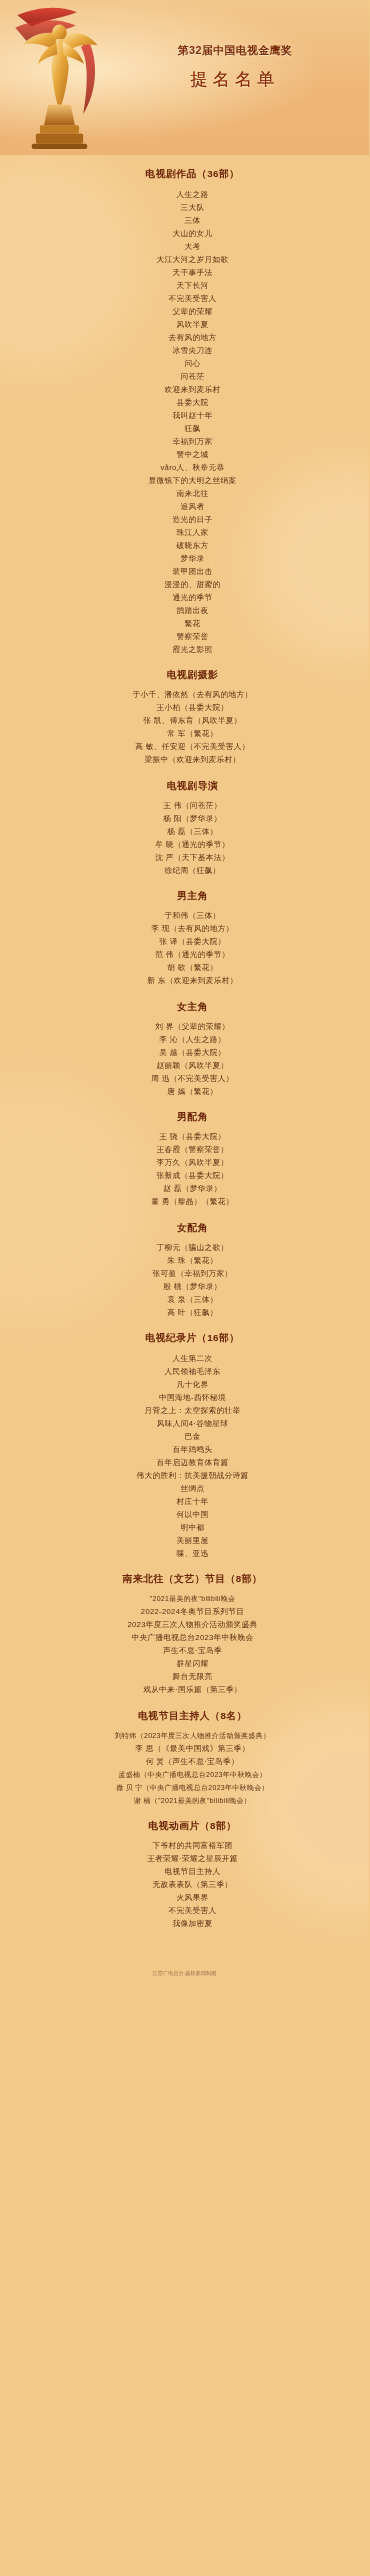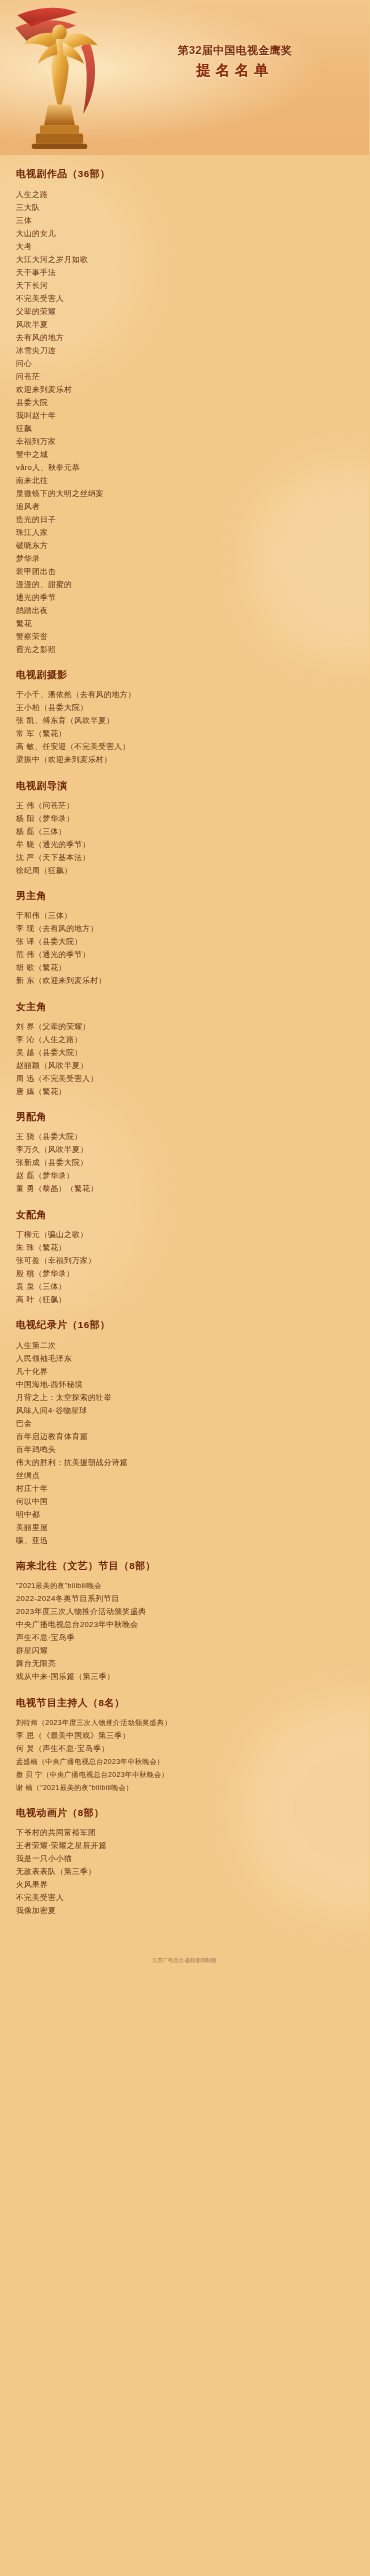--- a/index.html
+++ b/index.html
@@ -39,30 +39,30 @@
   }
   .title-wrap{
     position:absolute;left:106px;top:44px;width:258px;text-align:center;
   }
   .title-main{
     font-size:10.8px;font-weight:bold;color:#7a2d0c;letter-spacing:0.5px;
     text-shadow:0 0.5px 0 rgba(255,235,200,.8);
     white-space:nowrap;
   }
   .title-sub{
-    margin-top:4px;
-    font-size:14px;font-weight:bold;letter-spacing:5.2px;
+    margin-top:10px;
+    font-size:17px;font-weight:normal;letter-spacing:5.2px;
     color:#8a2a06;
     text-shadow:0 1px 1.5px rgba(255,238,205,.9), 0 0 0.5px #8a2a06;
     white-space:nowrap;
   }
 
   
   .content{position:relative;padding:13.4px 0 20.6px;}
-  .section{margin:0 0 13.4px;padding-left:16px;}
+  .section{margin:0 0 13.4px;text-align:center;padding-left:16px;}
   .sec-title{
     font-size:9.8px;font-weight:bold;color:#6b2407;margin:0 0 6.2px;
     letter-spacing:0.5px;
   }
   .item{
     font-size:7.7px;line-height:13px;color:#5e2b0e;
     letter-spacing:0.3px;white-space:nowrap;
   }
   .footer{
     text-align:center;font-size:5.2px;color:#8a6140;padding:5.2px 0 7.2px;opacity:.85;
@@ -140,22 +140,22 @@
         <div class="item">冰雪尖刀连</div>
         <div class="item">问心</div>
         <div class="item">问苍茫</div>
         <div class="item">欢迎来到麦乐村</div>
         <div class="item">县委大院</div>
         <div class="item">我叫赵十年</div>
         <div class="item">狂飙</div>
         <div class="item">幸福到万家</div>
         <div class="item">警中之城</div>
         <div class="item">våro人、秋拳元恭</div>
+        <div class="item">显微镜下的大明之丝绢案</div>
         <div class="item">南来北往</div>
-        <div class="item">显微镜下的大明之丝绢案</div>
         <div class="item">追风者</div>
         <div class="item">造光的日子</div>
         <div class="item">珠江人家</div>
         <div class="item">破晓东方</div>
         <div class="item">梦华录</div>
         <div class="item">装甲团出击</div>
         <div class="item">漫漫的、甜蜜的</div>
         <div class="item">通光的季节</div>
         <div class="item">鹊踏出夜</div>
         <div class="item">繁花</div>
@@ -194,20 +194,21 @@
         <div class="item">刘 界（父辈的荣耀）</div>
         <div class="item">李 沁（人生之路）</div>
         <div class="item">吴 越（县委大院）</div>
         <div class="item">赵丽颖（风吹半夏）</div>
         <div class="item">周 迅（不完美受害人）</div>
         <div class="item">唐 嫣（繁花）</div>
       </div>
       <div class="section">
         <div class="sec-title">男配角</div>
         <div class="item">王 骁（县委大院）</div>
+        <div class="item">王春霞（警察荣誉）</div>
         <div class="item">李万久（风吹半夏）</div>
         <div class="item">张新成（县委大院）</div>
         <div class="item">赵 磊（梦华录）</div>
         <div class="item">董 勇（黎晶）（繁花）</div>
       </div>
       <div class="section">
         <div class="sec-title">女配角</div>
         <div class="item">丁柳元（骗山之歌）</div>
         <div class="item">朱 珠（繁花）</div>
         <div class="item">张可盈（幸福到万家）</div>
@@ -217,22 +218,22 @@
       </div>
       <div class="section">
         <div class="sec-title">电视纪录片（16部）</div>
         <div class="item">人生第二次</div>
         <div class="item">人民领袖毛泽东</div>
         <div class="item">凡十化界</div>
         <div class="item">中国海地-西怀秘境</div>
         <div class="item">月背之上：太空探索的壮举</div>
         <div class="item">风味人间4·谷物星球</div>
         <div class="item">巴金</div>
+        <div class="item">百年鸡鸣头</div>
         <div class="item">百年启迈教育体育篇</div>
-        <div class="item">百年鸡鸣头</div>
         <div class="item">伟大的胜利：抗美援朝战分诗篇</div>
         <div class="item">丝绸点</div>
         <div class="item">村庄十年</div>
         <div class="item">何以中国</div>
         <div class="item">明中都</div>
         <div class="item">美丽里屋</div>
         <div class="item">喋、亚迅</div>
       </div>
       <div class="section">
         <div class="sec-title">南来北往（文艺）节目（8部）</div>
@@ -251,21 +252,21 @@
         <div class="item">李 思（《最美中国戏》第三季）</div>
         <div class="item">何 炅（声生不息·宝岛季）</div>
         <div class="item small">孟盛楠（中央广播电视总台2023年中秋晚会）</div>
         <div class="item small">撒 贝 宁（中央广播电视总台2023年中秋晚会）</div>
         <div class="item small">谢 楠（"2021最美的夜"bilibili晚会）</div>
       </div>
       <div class="section">
         <div class="sec-title">电视动画片（8部）</div>
         <div class="item">下爷村的共同富裕军团</div>
         <div class="item">王者荣耀·荣耀之星辰开篇</div>
-        <div class="item">我是一只小小猫</div>
+        <div class="item">电视节目主持人</div>
         <div class="item">无敌表表队（第三季）</div>
         <div class="item">火风果界</div>
         <div class="item">不完美受害人</div>
         <div class="item">我像加密夏</div>
       </div>
     </div>
 
   <div class="footer">江苏广电总台·荔枝新闻制图</div>
 </div>
 

